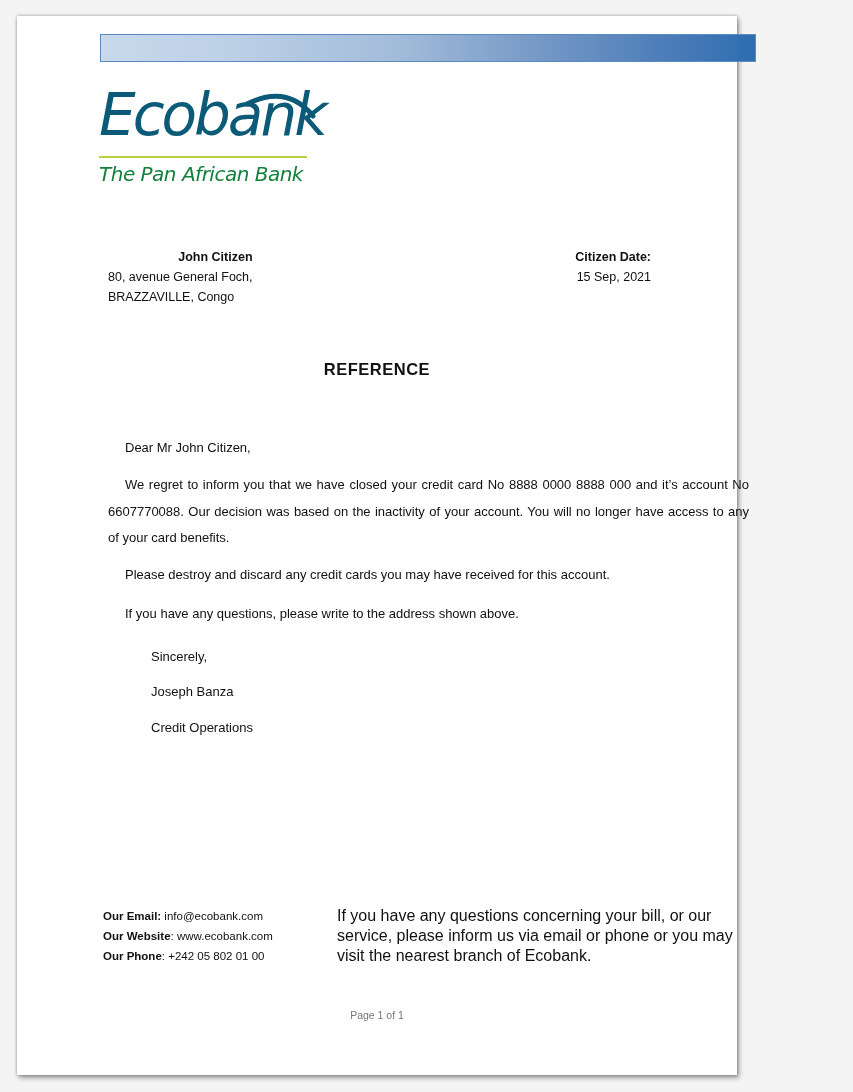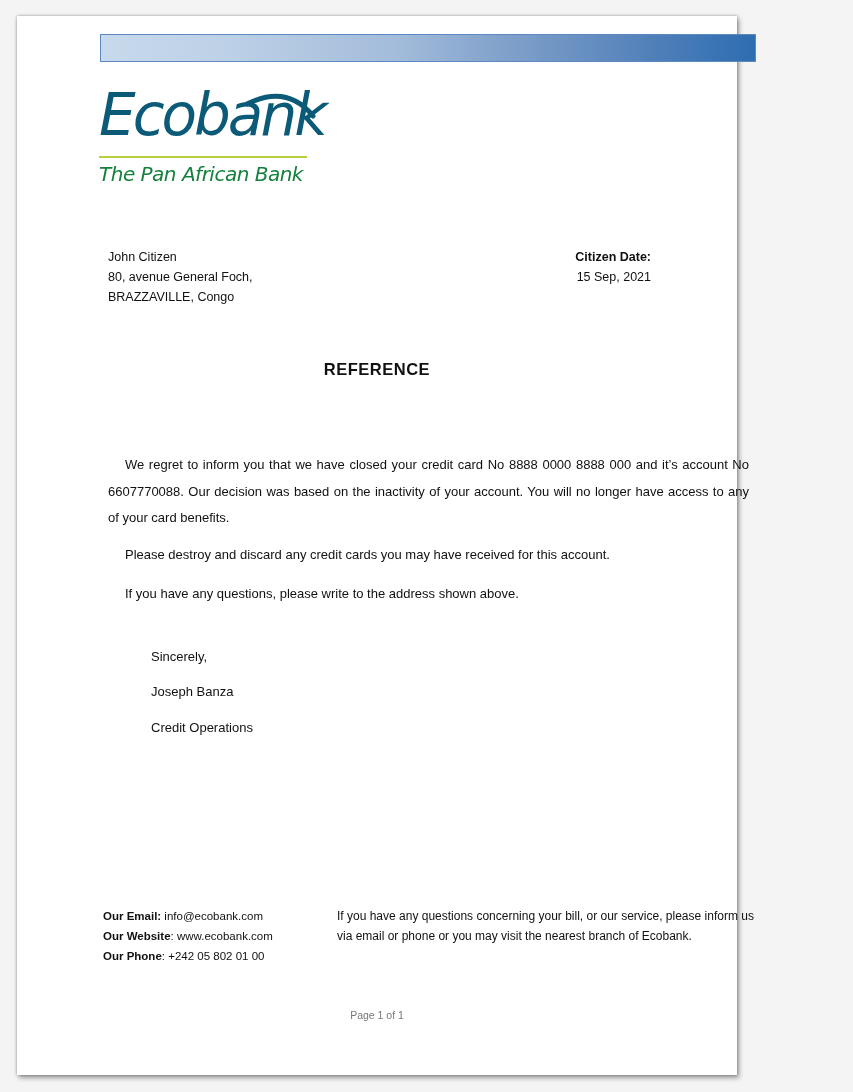--- a/index.html
+++ b/index.html
@@ -59,21 +59,21 @@
     letter-spacing: -0.5px;
     color: #15803d;
     white-space: nowrap;
   }
   .addr {
     position: absolute;
     left: 91px; top: 231px;
     font-size: 12.5px;
     line-height: 20px;
   }
-  .addr .name { font-weight: normal; }
+  .addr .name { font-weight: bold; text-align: right; }
   .acct {
     position: absolute;
     right: 86px; top: 231px;
     text-align: right;
     font-size: 12.5px;
     line-height: 20px;
   }
   .acct .lbl { font-weight: bold; }
   .title {
     position: absolute;
@@ -104,21 +104,21 @@
     position: absolute;
     left: 86px; top: 890px;
     font-size: 11.5px;
     line-height: 20px;
   }
   .footer-left b { font-weight: bold; }
   .footer-right {
     position: absolute;
     left: 320px; top: 890px;
     width: 420px;
-    font-size: 12px;
+    font-size: 16px;
     line-height: 20px;
   }
   .pager {
     position: absolute;
     left: 0; right: 0; top: 993px;
     text-align: center;
     font-size: 10.5px;
     color: #777;
   }
 </style>
@@ -145,20 +145,21 @@
   </div>
 
   <div class="acct">
     <div class="lbl">Citizen Date:</div>
     <div>15 Sep, 2021</div>
   </div>
 
   <div class="title">REFERENCE</div>
 
   <div class="body">
+    <p class="salutation">Dear Mr John Citizen,</p>
     <p class="para1">We regret to inform you that we have closed your credit card No 8888 0000 8888 000 and it’s account No 6607770088. Our decision was based on the inactivity of your account. You will no longer have access to any of your card benefits.</p>
     <p class="para2">Please destroy and discard any credit cards you may have received for this account.</p>
     <p class="para3">If you have any questions, please write to the address shown above.</p>
   </div>
 
   <div class="closing" style="top:631px;">Sincerely,</div>
   <div class="closing" style="top:666px;">Joseph Banza</div>
   <div class="closing" style="top:702px;">Credit Operations</div>
 
   <div class="footer-left">

